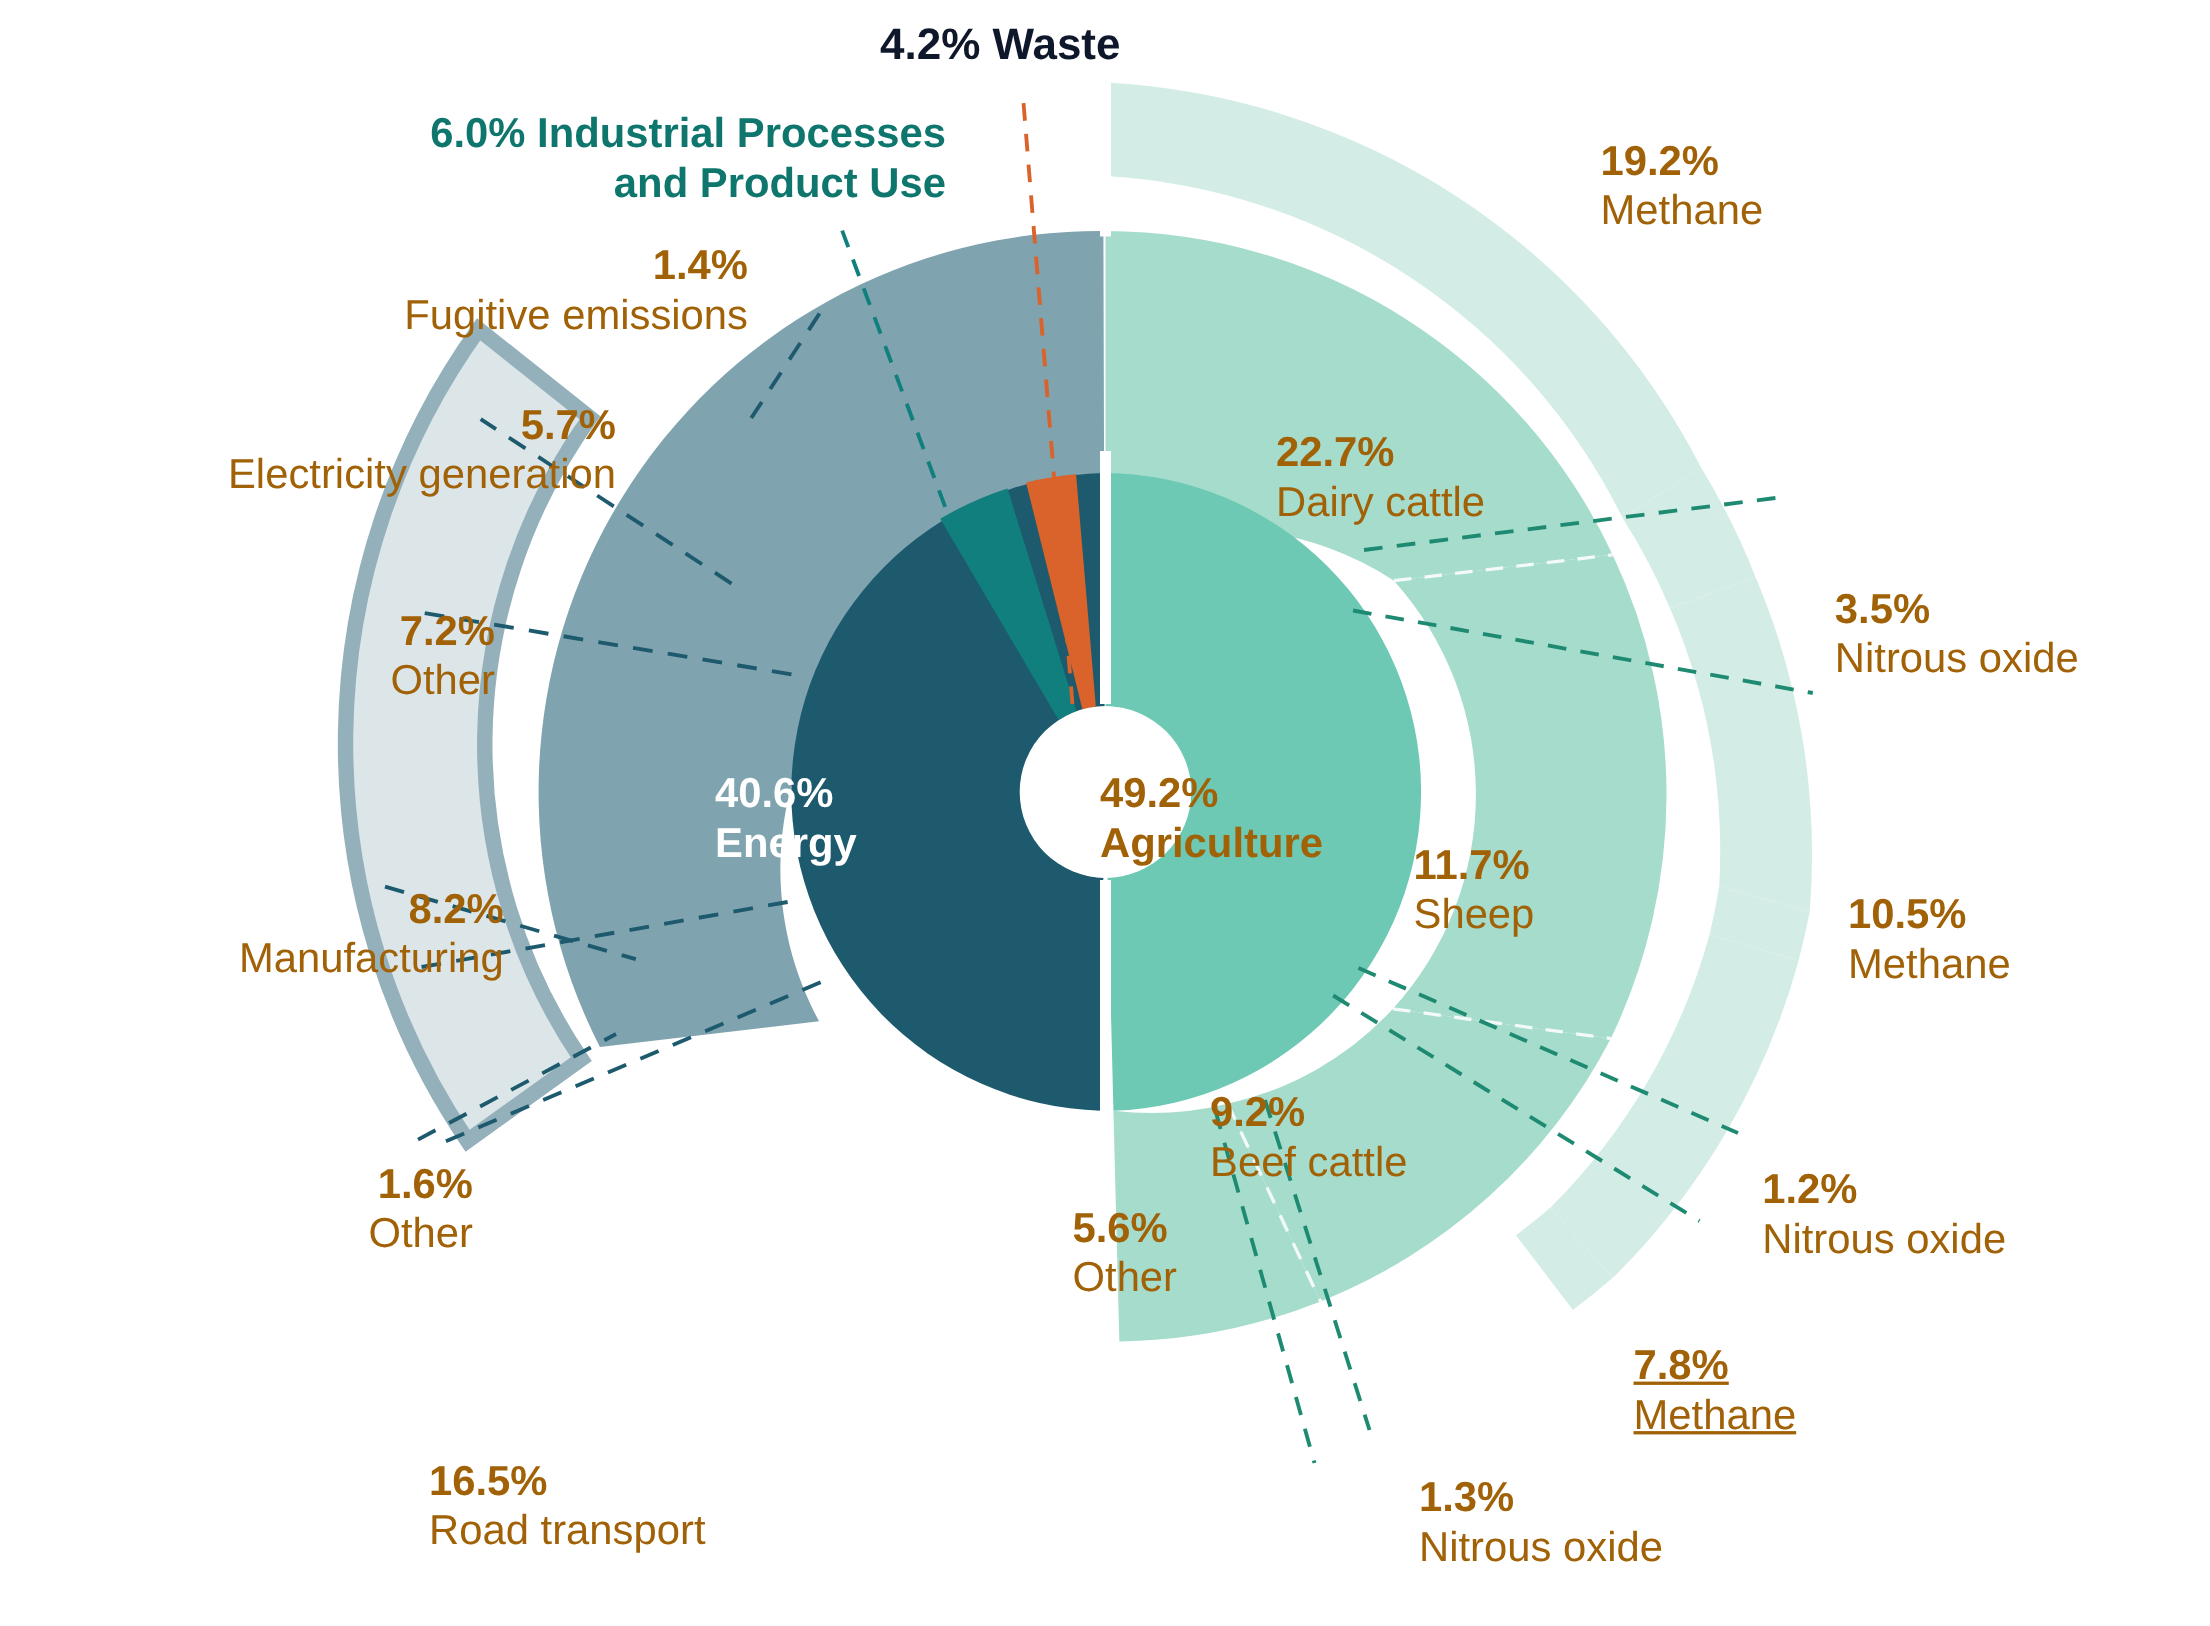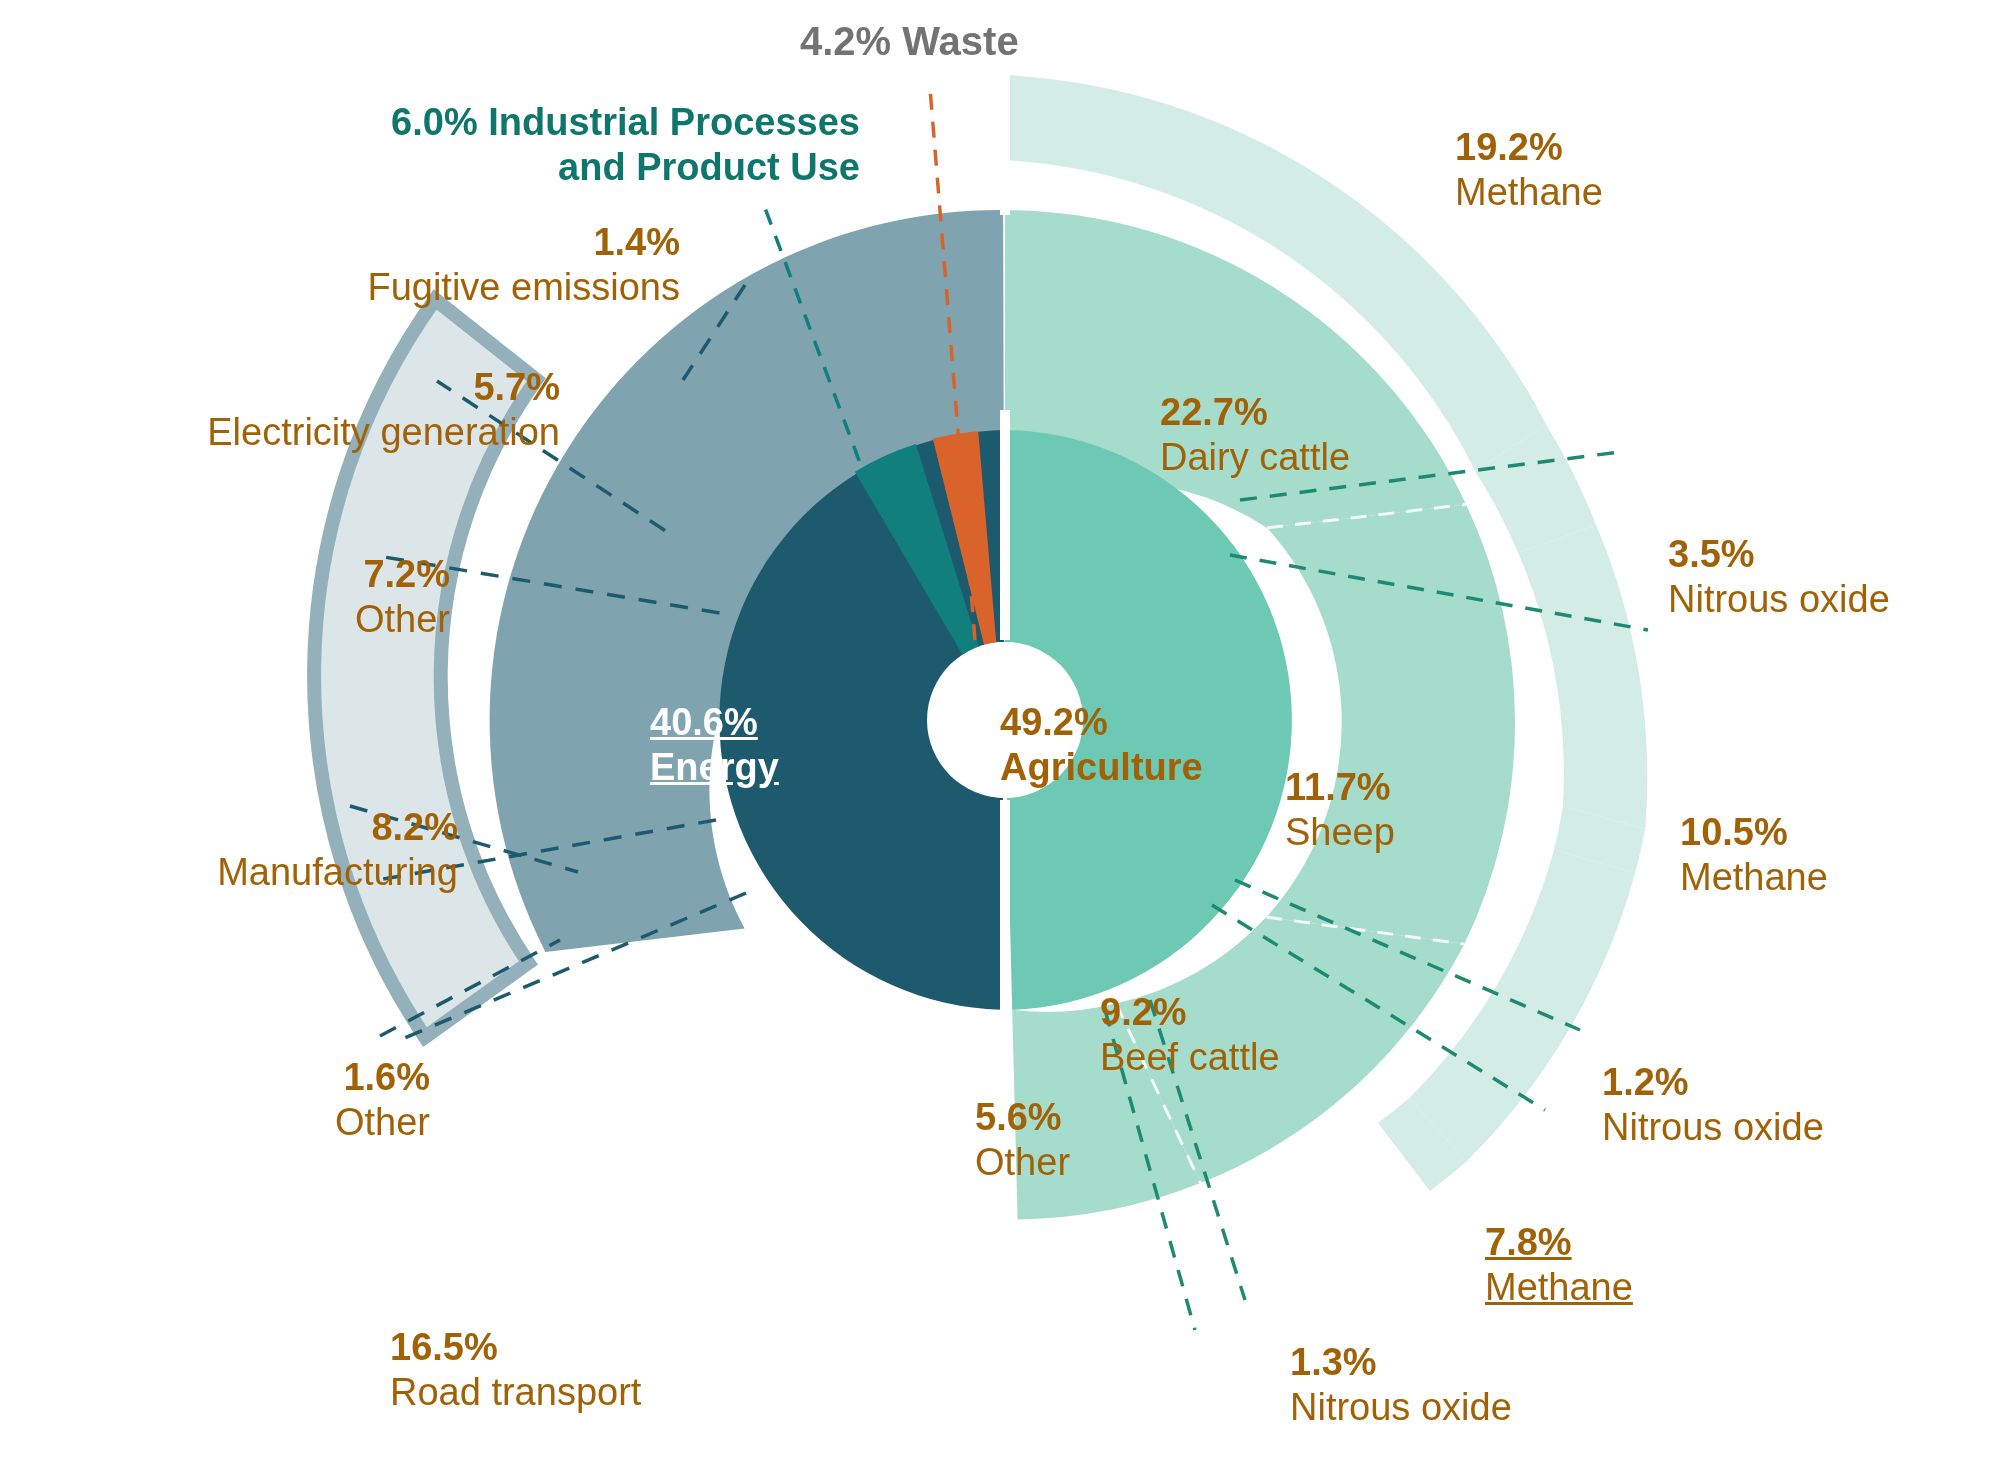--- a/index.html
+++ b/index.html
@@ -9,21 +9,21 @@
   .lbl{position:absolute;color:#58595b;line-height:1.18;}
   .lbl .pct{font-weight:bold;display:block;}
   .lbl .nm{font-weight:normal;display:block;}
   .ta-r{text-align:right;}
   .ta-l{text-align:left;}
   .ta-c{text-align:left;}
   .f40{font-size:40px;}
   .f38{font-size:38px;}
   .white{color:#ffffff;}
   .teal{color:#0f766e;}
-  .orange{color:#737373;}
+  .orange{color:#0f172a;}
   .grey{color:#a16207;}
   .bold-all{font-weight:bold;}
   .bold-all .nm{font-weight:bold;}
 </style>
 </head>
 <body>
 
 <svg id="chart" viewBox="0 0 2009 1478">
 
   <g>
@@ -149,21 +149,21 @@
 <div class="lbl f38 grey ta-r" style="left:80px;top:1055px;width:350px;">
   <span class="pct">1.6%</span>
   <span class="nm">Other</span>
 </div>
 
 <div class="lbl f38 grey ta-c" style="left:390px;top:1325px;width:420px;">
   <span class="pct">16.5%</span>
   <span class="nm">Road transport</span>
 </div>
 
-<div class="lbl f38 white bold-all ta-c" style="left:650px;top:700px;width:220px;text-decoration:underline;">
+<div class="lbl f38 white bold-all ta-c" style="left:650px;top:700px;width:220px;">
   <span class="pct">40.6%</span>
   <span class="nm">Energy</span>
 </div>
 
 <div class="lbl f38 white ta-c" style="left:695px;top:1005px;width:240px;">
   <span class="pct">18.0%</span>
   <span class="nm">Transport</span>
 </div>
 
 <div class="lbl f38 grey bold-all ta-c" style="left:1000px;top:700px;width:260px;">

